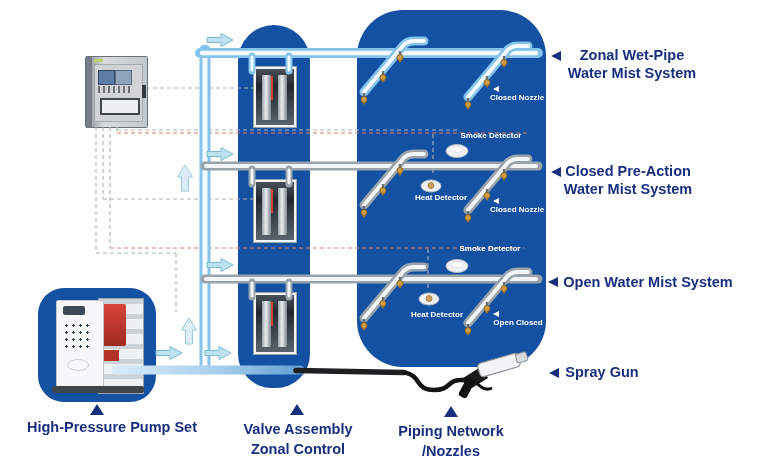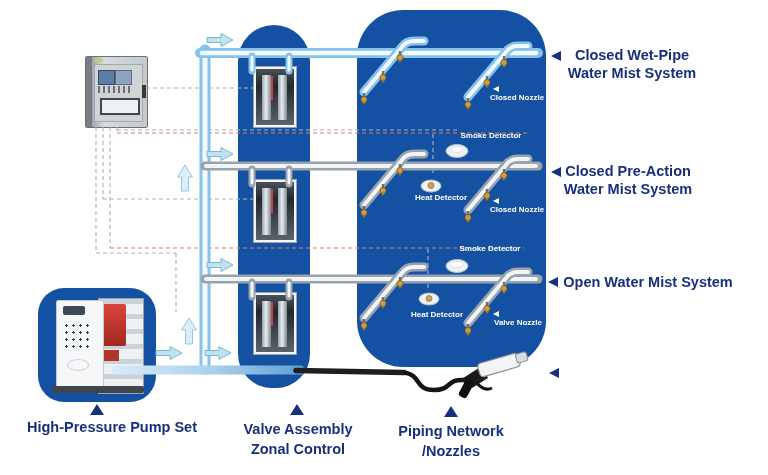--- a/index.html
+++ b/index.html
@@ -259,36 +259,39 @@
       <use href="#arrR" x="156" y="346"></use>
     </g>
     <g>
       <use href="#arrU" x="177" y="164"></use>
       <use href="#arrU" x="181" y="317"></use>
     </g>
   </svg>
 
   <div class="tl" style="left:551px;top:51px;"></div>
   <div class="syslabel" style="left:557px;top:46px;width:150px;">
-    <div>Closed Wet-Pipe</div>
+    <div>Zonal Wet-Pipe</div>
     <div>Water Mist System</div>
   </div>
 
   <div class="tl" style="left:551px;top:167px;"></div>
   <div class="syslabel" style="left:553px;top:162px;width:150px;">
     <div>Closed Pre-Action</div>
     <div>Water Mist System</div>
   </div>
 
   <div class="tl" style="left:548px;top:277px;"></div>
   <div class="syslabel" style="left:563px;top:273px;width:170px;">
     <div>Open Water Mist System</div>
   </div>
 
   <div class="tl" style="left:549px;top:368px;"></div>
+  <div class="syslabel" style="left:552px;top:363px;width:100px;">
+    <div>Spray Gun</div>
+  </div>
 
   <div class="tu" style="left:90px;top:404px;"></div>
   <div class="botlabel" style="left:17px;top:417px;width:180px;text-align:right;">
     <div>High-Pressure Pump Set</div>
   </div>
 
   <div class="tu" style="left:290px;top:404px;"></div>
   <div class="botlabel" style="left:223px;top:419px;width:150px;">
     <div>Valve Assembly</div>
     <div>Zonal Control</div>
@@ -304,15 +307,15 @@
   <div class="ann" style="left:486px;top:93px;width:62px;">Closed Nozzle</div>
 
   <div class="ann" style="left:456px;top:131px;width:70px;">Smoke Detector</div>
   <div class="ann" style="left:406px;top:193px;width:70px;">Heat Detector</div>
   <div class="tlw" style="left:493px;top:198px;"></div>
   <div class="ann" style="left:486px;top:205px;width:62px;">Closed Nozzle</div>
 
   <div class="ann" style="left:453px;top:244px;width:74px;">Smoke Detector</div>
   <div class="ann" style="left:402px;top:310px;width:70px;">Heat Detector</div>
   <div class="tlw" style="left:493px;top:311px;"></div>
-  <div class="ann" style="left:486px;top:318px;width:64px;">Valve Nozzle</div>
+  <div class="ann" style="left:486px;top:318px;width:64px;">Open Closed</div>
 
 </div>
 
 </body></html>

